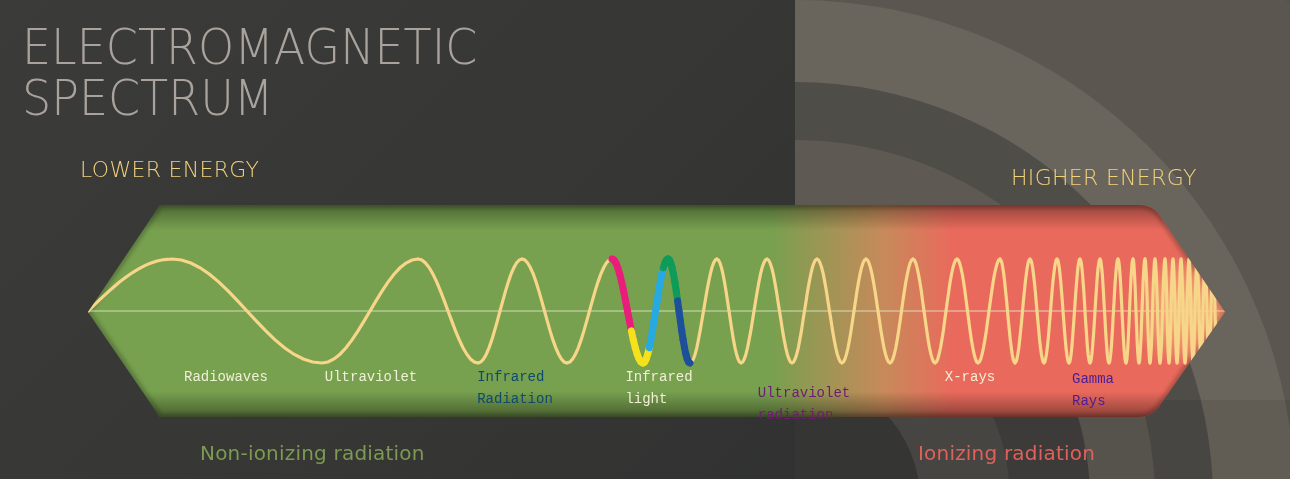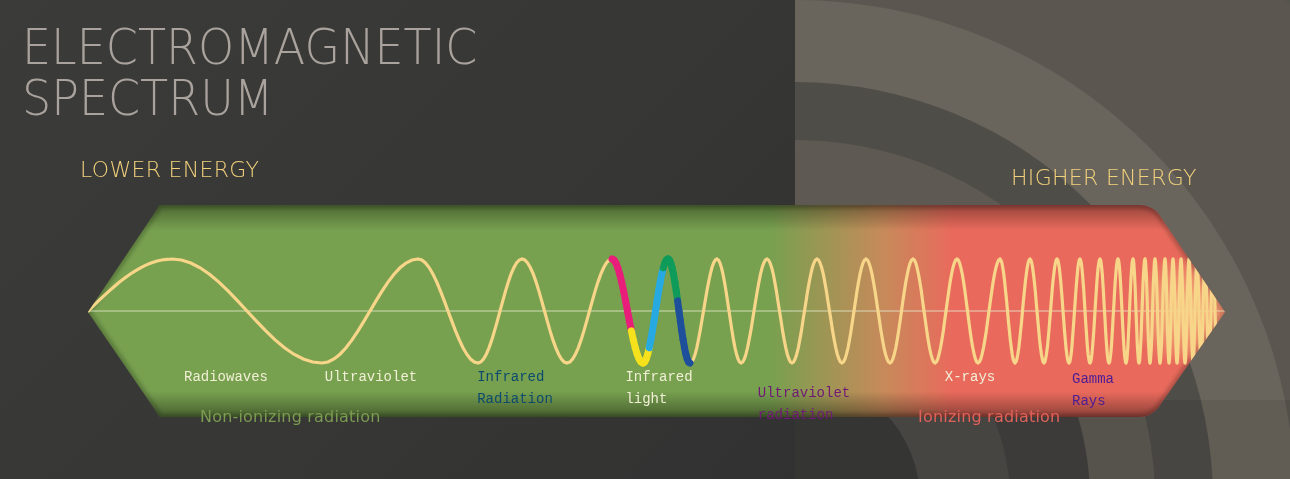--- a/index.html
+++ b/index.html
@@ -5,21 +5,21 @@
   html, body { margin:0; padding:0; }
   body { width:1290px; height:479px; overflow:hidden; position:relative;
     background: linear-gradient(135deg, #3b3b3a 0%, #363634 45%, #2c2d2f 100%);
     font-family: "DejaVu Sans", sans-serif; }
   #bg-svg { position:absolute; left:0; top:0; }
   .title { position:absolute; left:22px; top:22px; color:#aaa39d; font-family:"DejaVu Sans", sans-serif;
     font-weight:200; font-size:50px; line-height:51px; letter-spacing:0px; transform:scaleX(0.92); transform-origin:left top; }
   .title div { white-space:nowrap; }
   .energy { position:absolute; top:157px; color:#f3d27c; font-size:22px; letter-spacing:0.3px; white-space:nowrap; font-weight:300; }
   .lbl { position:absolute; color:#f1efd6; font-size:14px; line-height:22px; text-align:left; white-space:nowrap; transform:translateX(-50%);font-family:Liberation Mono, monospace; }
-  .group-label { position:absolute; top:407px; font-size:16px; white-space:nowrap; letter-spacing:0.2px; }
+  .group-label { position:absolute; top:441px; font-size:20px; white-space:nowrap; letter-spacing:0.2px; }
 </style>
 </head>
 <body>
 
 <svg id="bg-svg" width="1290" height="479" viewBox="0 0 1290 479">
   <defs>
     <linearGradient id="topGlow" x1="0" y1="0" x2="1" y2="1">
       <stop offset="0" stop-color="#3c3c3a"></stop>
       <stop offset="0.55" stop-color="#45433f"></stop>
       <stop offset="1" stop-color="#2c2d2f"></stop>

